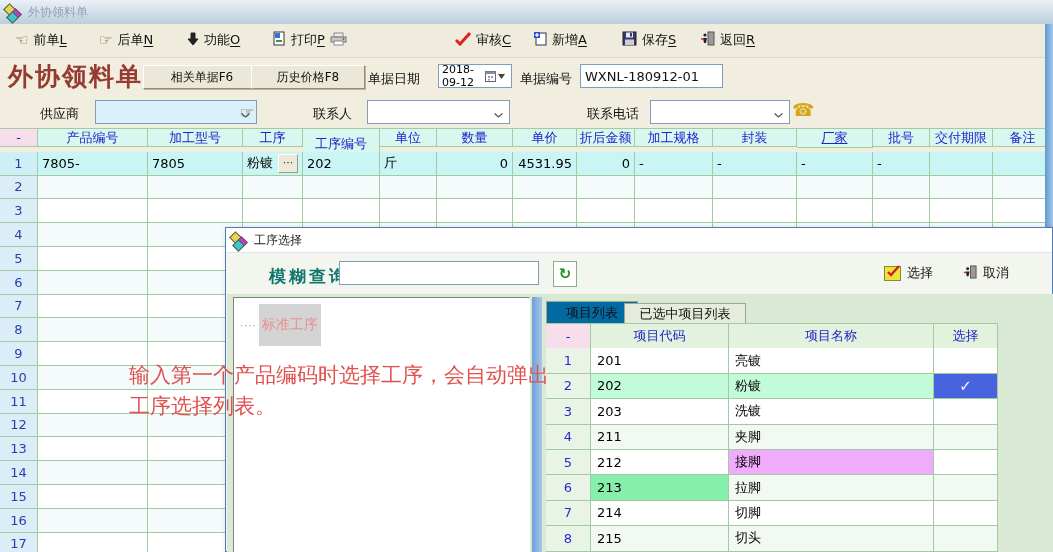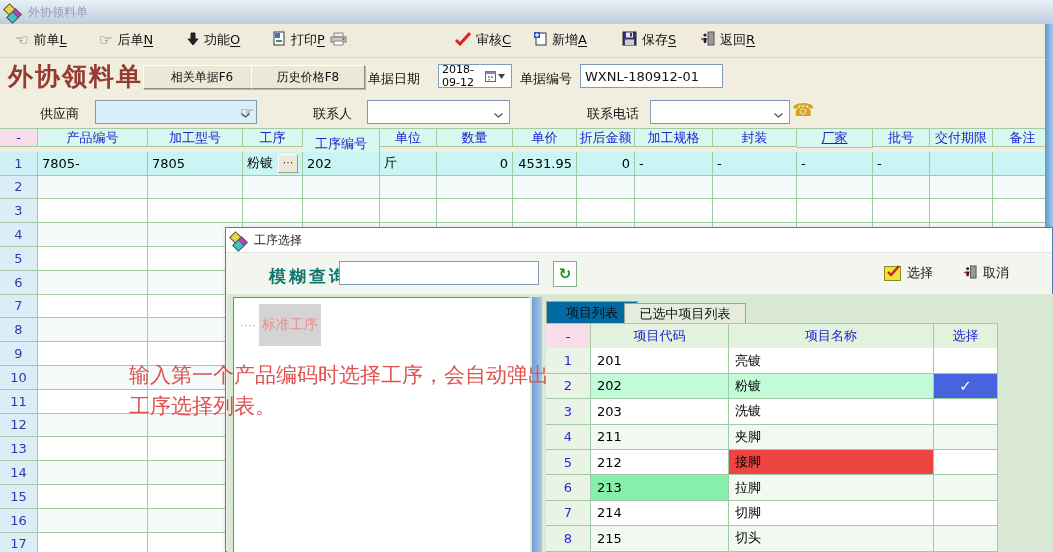--- a/index.html
+++ b/index.html
@@ -561,21 +561,21 @@
         <div class="dcell dnum">3</div>
         <div class="dcell" style="background: rgb(254, 255, 254);">203</div>
         <div class="dcell" style="background: rgb(254, 255, 254);">洗镀</div>
         <div class="dcell" style="background: rgb(254, 255, 254);"></div>
         <div class="dcell dnum">4</div>
         <div class="dcell" style="background: rgb(242, 249, 243);">211</div>
         <div class="dcell" style="background: rgb(242, 249, 243);">夹脚</div>
         <div class="dcell" style="background: rgb(242, 249, 243);"></div>
         <div class="dcell dnum">5</div>
         <div class="dcell" style="background: rgb(254, 255, 254);">212</div>
-        <div class="dcell" style="background: #ef4444;">接脚</div>
+        <div class="dcell" style="background: #f0abfc;">接脚</div>
         <div class="dcell" style="background: rgb(254, 255, 254);"></div>
         <div class="dcell dnum">6</div>
         <div class="dcell" style="background: #86efac;">213</div>
         <div class="dcell" style="background: rgb(242, 249, 243);">拉脚</div>
         <div class="dcell" style="background: rgb(242, 249, 243);"></div>
         <div class="dcell dnum">7</div>
         <div class="dcell" style="background: rgb(254, 255, 254);">214</div>
         <div class="dcell" style="background: rgb(254, 255, 254);">切脚</div>
         <div class="dcell" style="background: rgb(254, 255, 254);"></div>
         <div class="dcell dnum">8</div>

